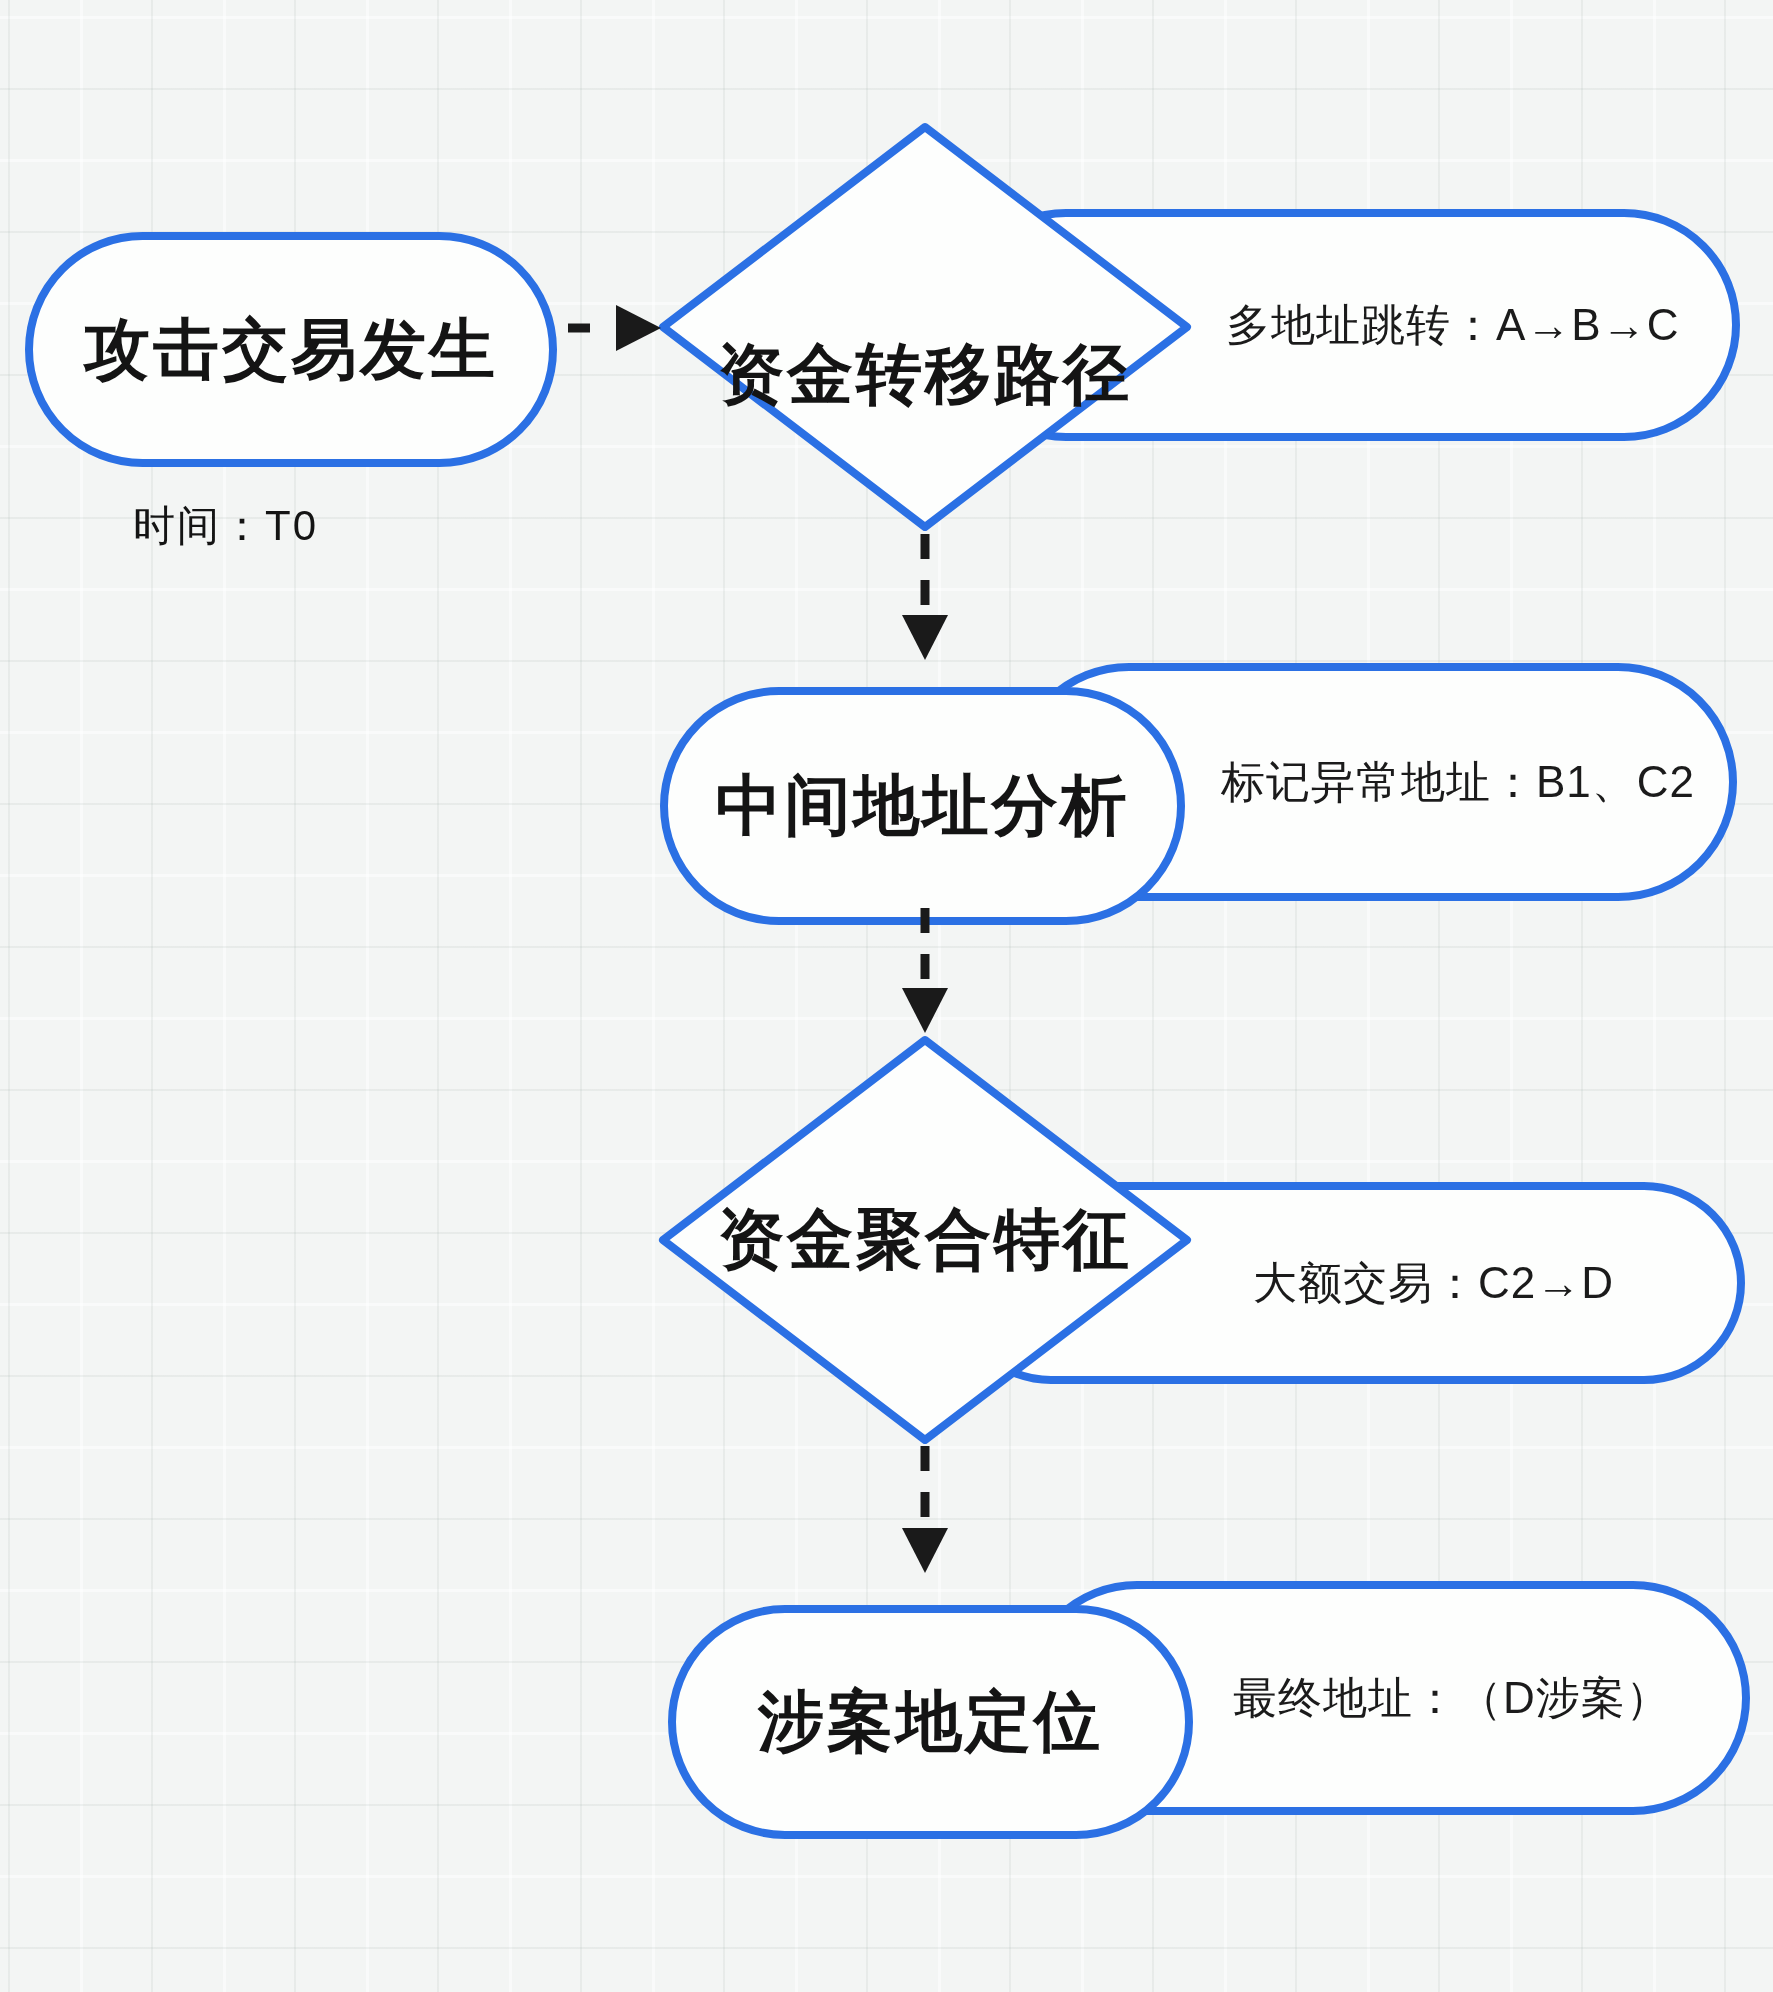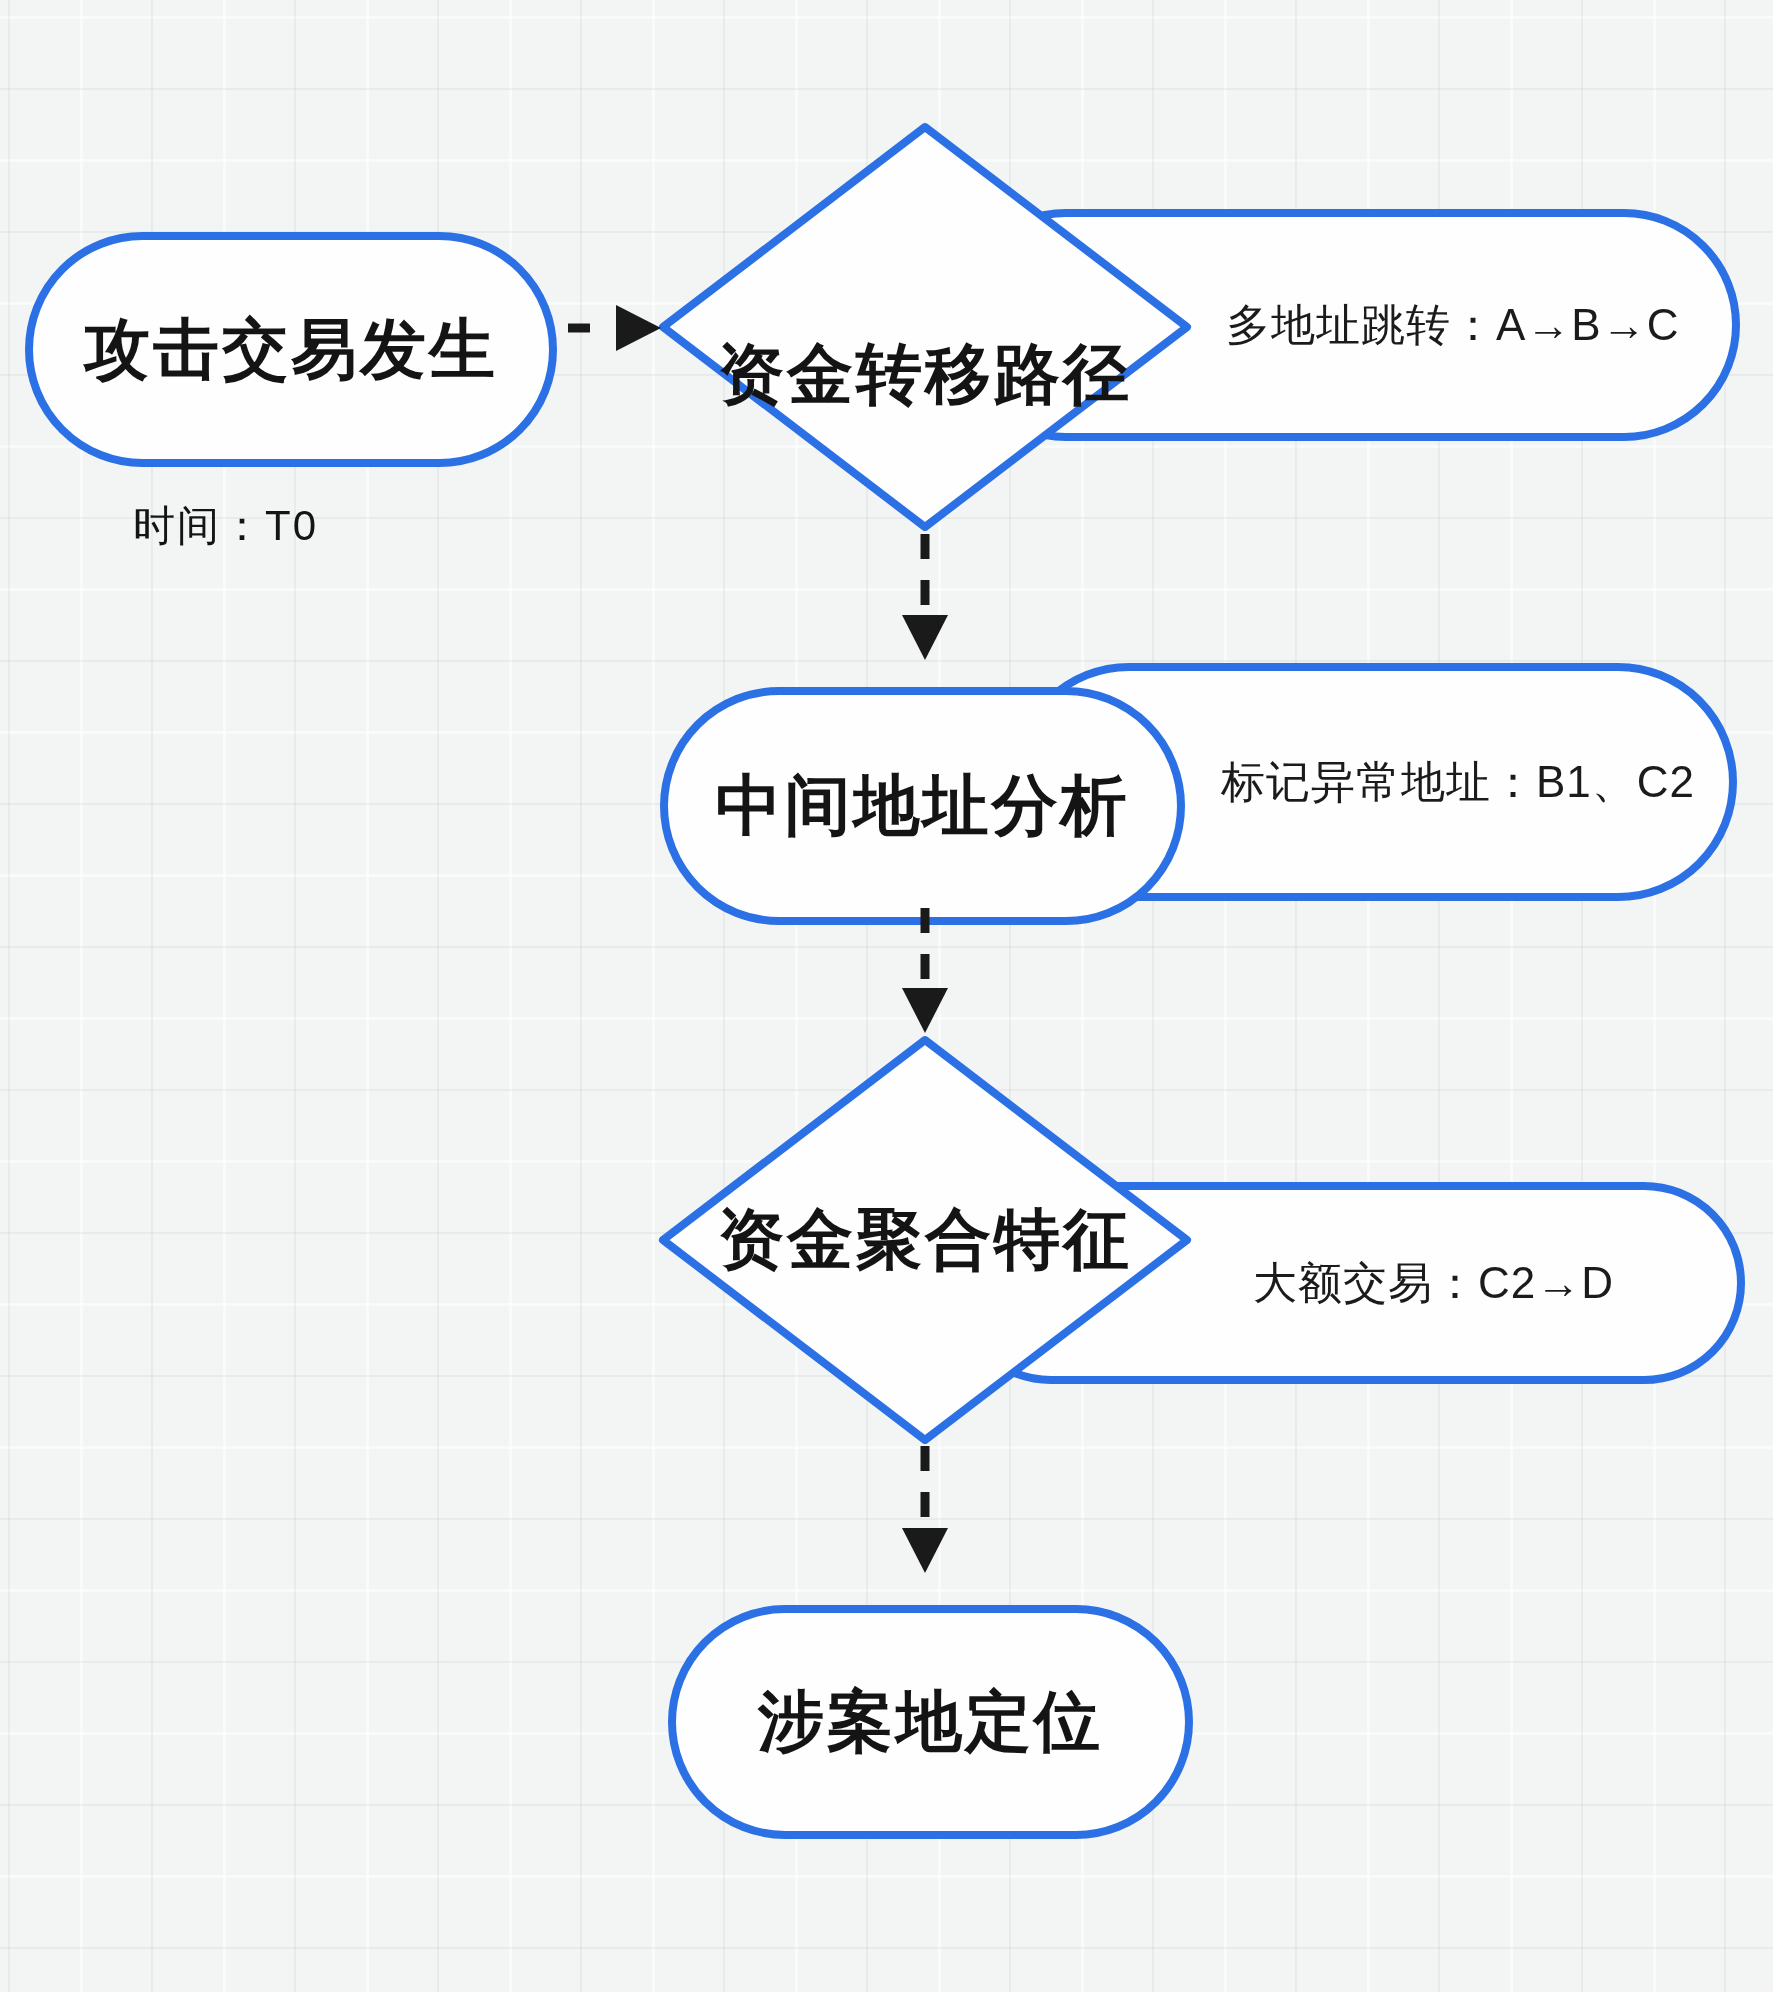--- a/index.html
+++ b/index.html
@@ -63,20 +63,23 @@
   </div>
 
   <div class="ann-box" style="left:1010px;top:663px;width:727px;height:238px;border-radius:119px;padding-left:203px;">
     <span class="ann-text">标记异常地址：B1、C2</span>
   </div>
 
   <div class="ann-box" style="left:950px;top:1182px;width:795px;height:202px;border-radius:103px;padding-left:295px;">
     <span class="ann-text">大额交易：C2→D</span>
   </div>
 
+  <div class="ann-box" style="left:1020px;top:1581px;width:730px;height:234px;border-radius:117px;padding-left:205px;">
+    <span class="ann-text">最终地址：（D涉案）</span>
+  </div>
 
   <div class="stadium" style="left:25px;top:208px;width:532px;height:235px;border-radius:118px;">
     <span class="node-title">攻击交易发生</span>
   </div>
 
   <div class="stadium" style="left:660px;top:663px;width:525px;height:238px;border-radius:119px;">
     <span class="node-title">中间地址分析</span>
   </div>
 
   <div class="stadium" style="left:668px;top:1581px;width:525px;height:234px;border-radius:117px;justify-content:center;">

